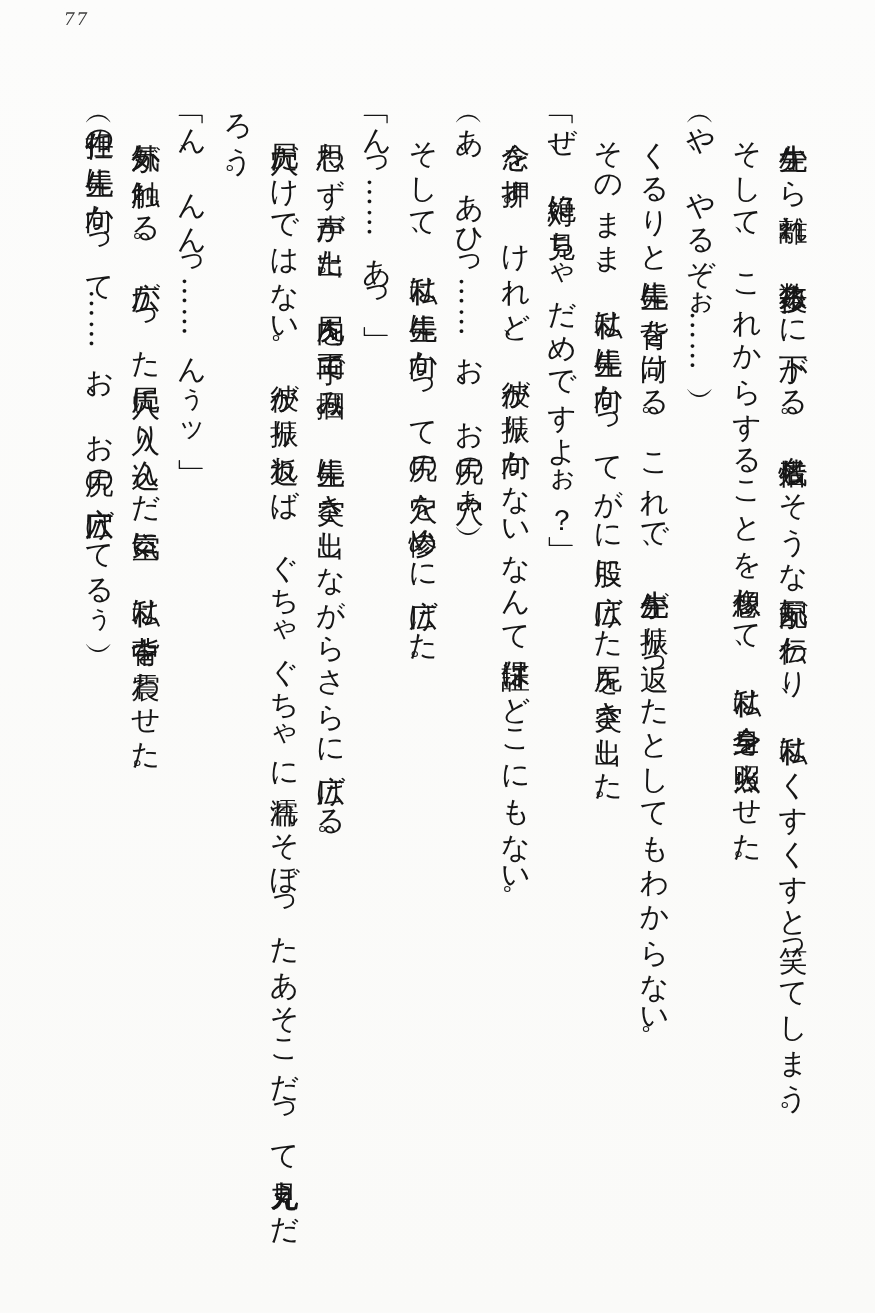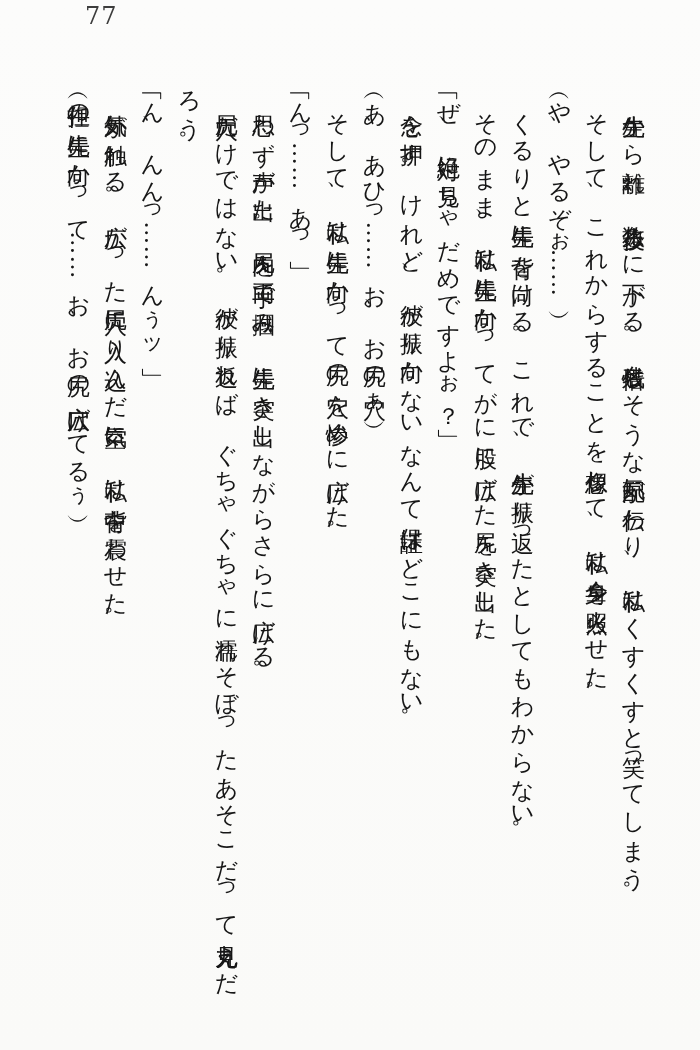--- a/index.html
+++ b/index.html
@@ -16,25 +16,25 @@
   }
   .page {
     position: absolute;
     inset: 0;
     background: linear-gradient(180deg, #fcfcfb 0%, #fafaf8 100%);
   }
   .page-number {
     position: absolute;
     top: 4px;
     left: 51px;
-    font-size: 24px;
+    font-size: 14px;
+    font-style: italic;
     color: #3d3d3d;
     letter-spacing: 1px;
     line-height: 24px;
-    margin-left: 34px;
   }
   .text-block {
     position: absolute;
     top: 74px;
     right: 48px;
     height: 925px;
     width: 633px;
     writing-mode: vertical-rl;
     text-orientation: mixed;
     font-size: 23px;

